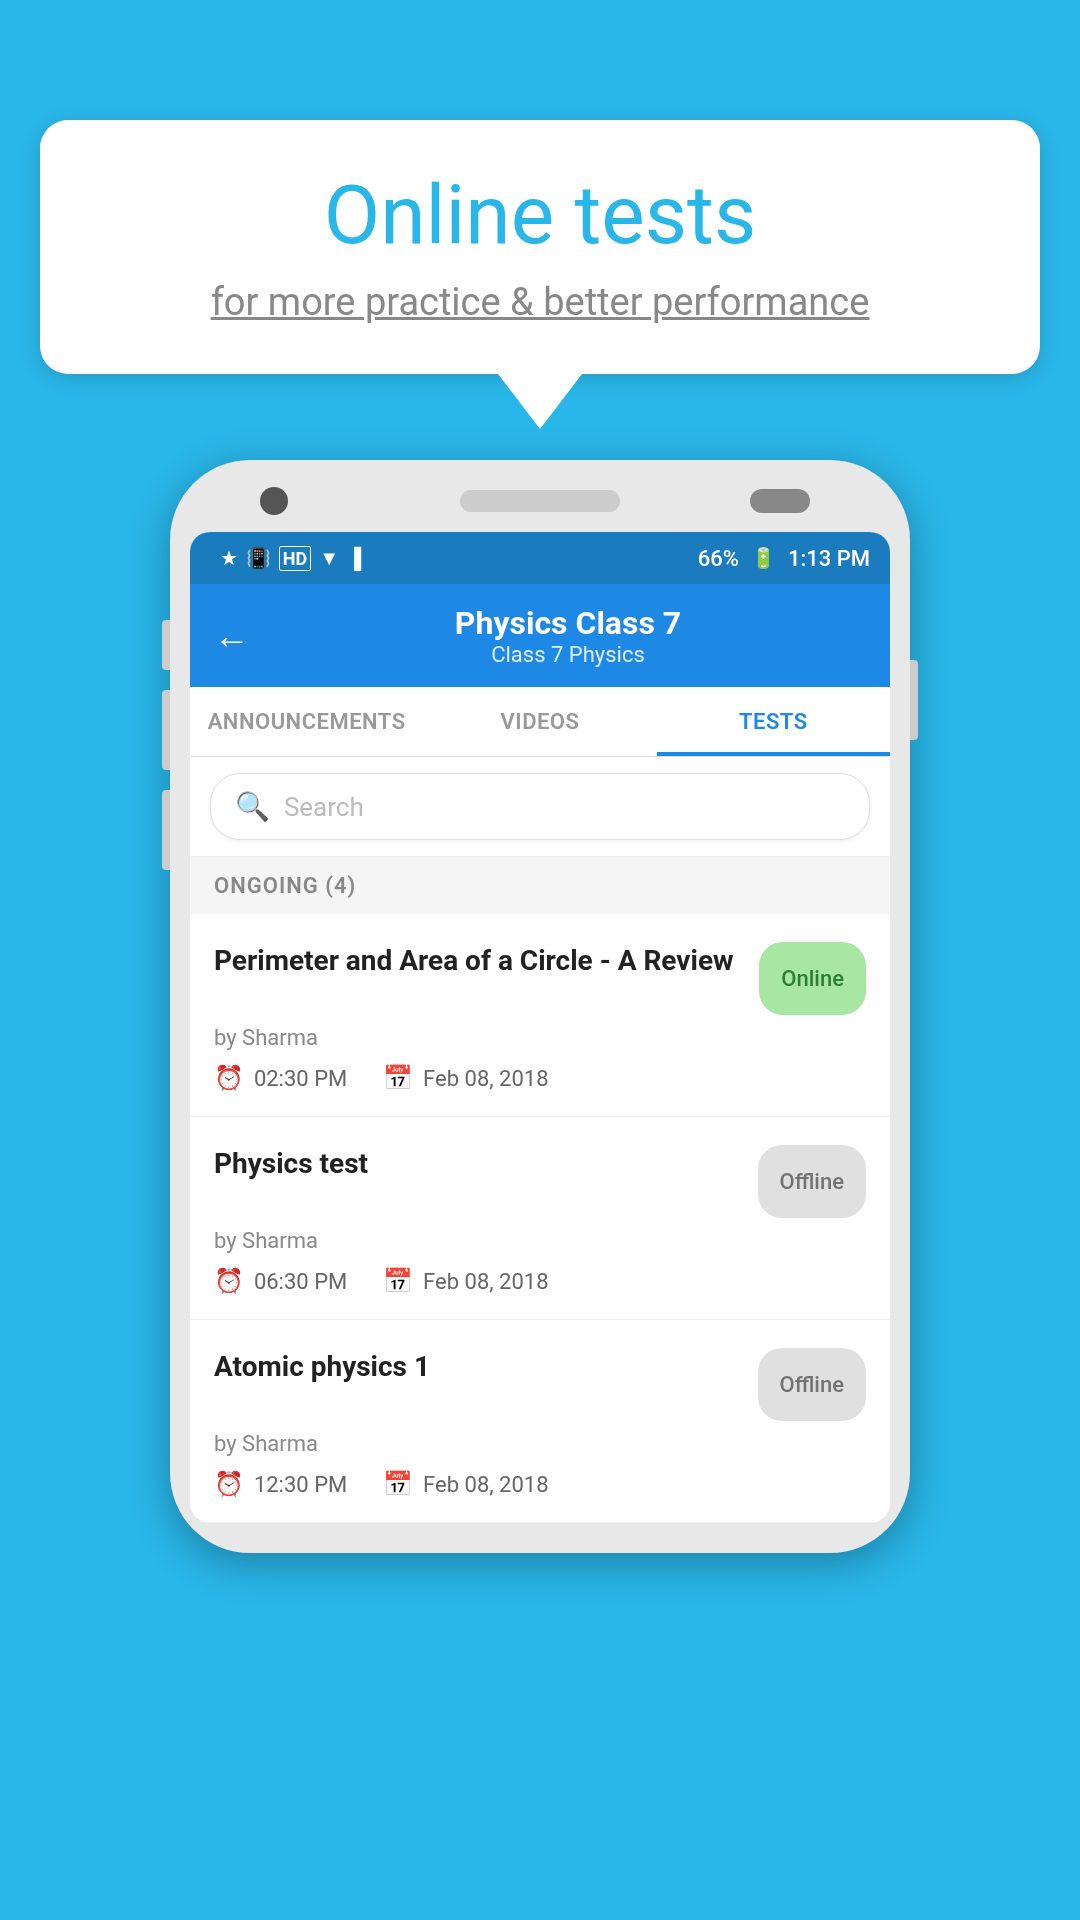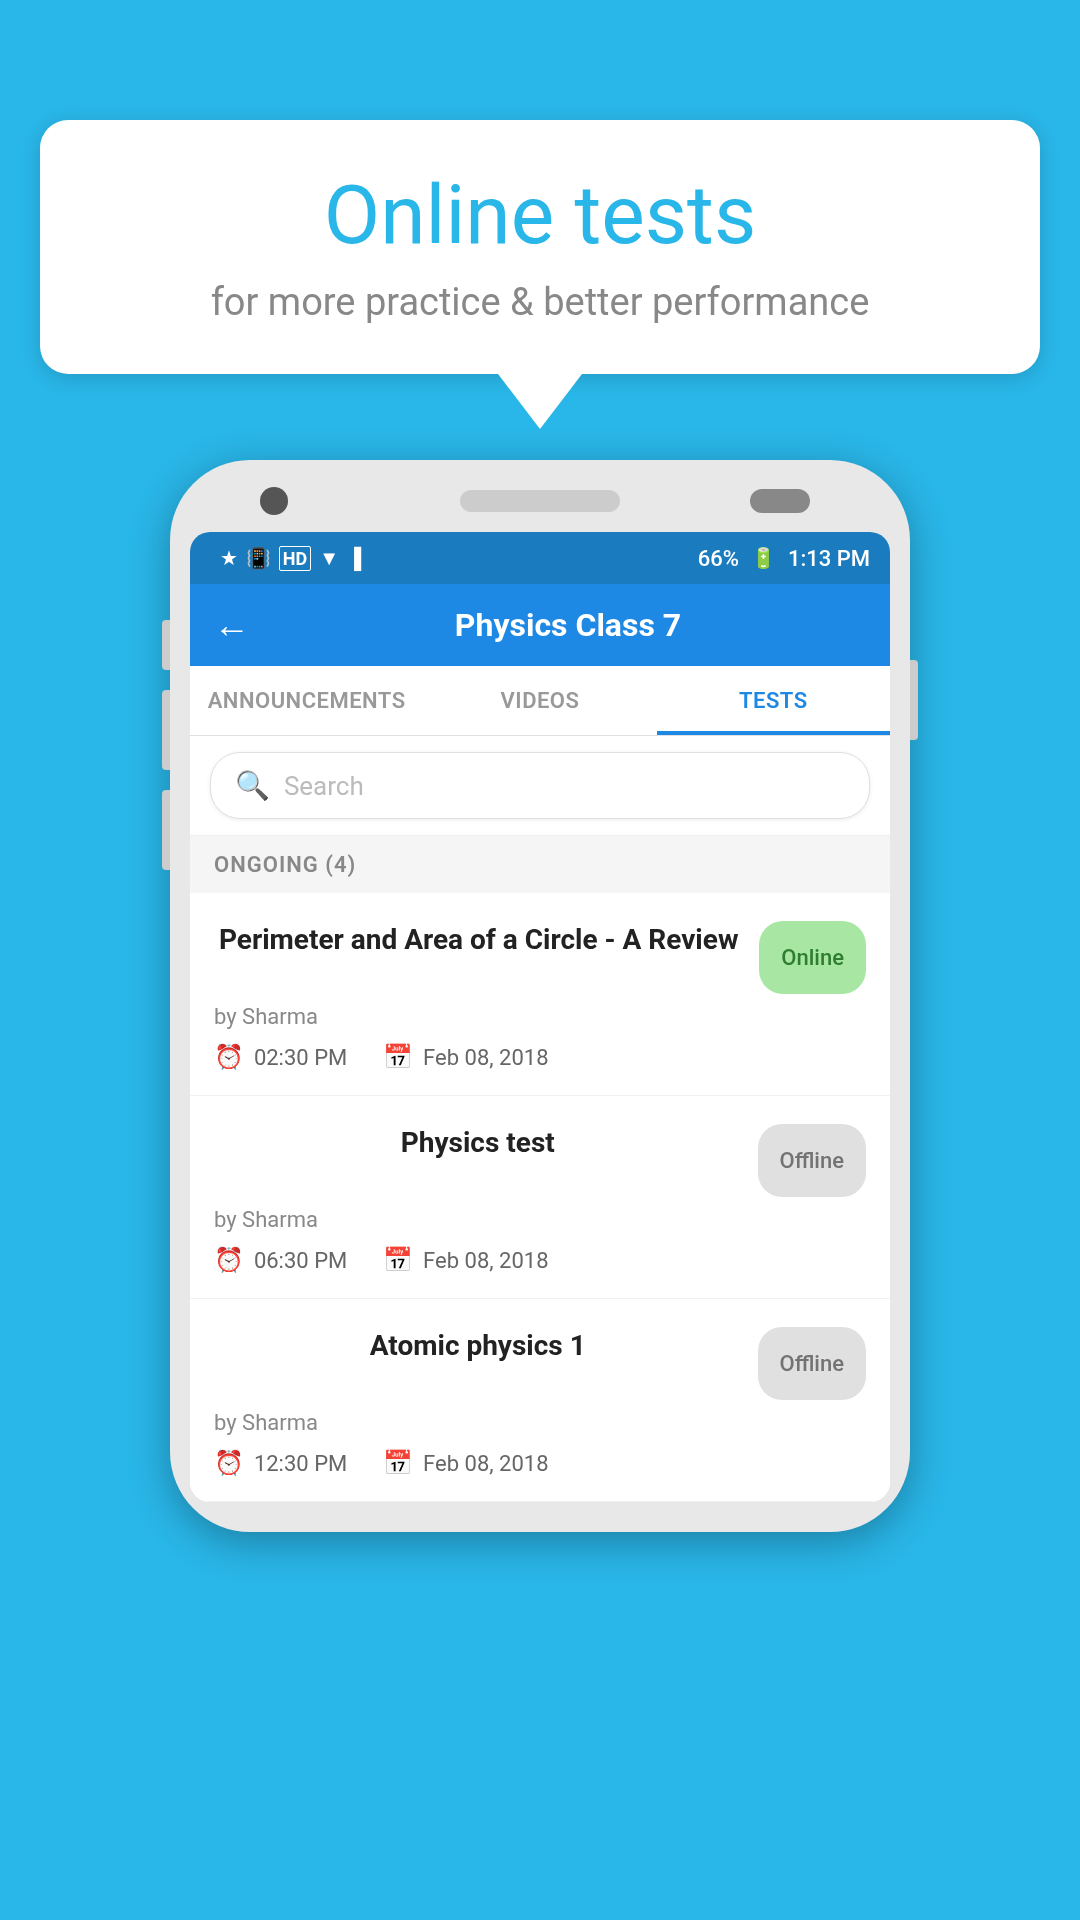--- a/index.html
+++ b/index.html
@@ -39,20 +39,21 @@
       font-weight: 400;
       color: #29b6e8;
       line-height: 1.1;
       margin-bottom: 20px;
     }
 
     .speech-bubble-subtitle {
       font-size: 38px;
       color: #888;
       font-weight: 400;
+      text-decoration: underline;
     }
 
     .speech-bubble-arrow {
       width: 0;
       height: 0;
       border-left: 42px solid transparent;
       border-right: 42px solid transparent;
       border-top: 55px solid white;
       margin-top: 0;
     }
@@ -260,21 +261,20 @@
       background: white;
       padding: 28px 24px 24px 24px;
       border-bottom: 1px solid #f0f0f0;
     }
 
     .test-item-header {
       display: flex;
       justify-content: space-between;
       align-items: flex-start;
       margin-bottom: 10px;
-      text-align: center;
     }
 
     .test-item-title {
       font-size: 28px;
       font-weight: 700;
       color: #222;
       flex: 1;
       padding-right: 16px;
       line-height: 1.35;
     }
@@ -400,20 +400,21 @@
         </div>
         <span class="status-text">66%</span>
         <span class="status-icon">🔋</span>
         <span class="status-text">1:13 PM</span>
       </div>
 
       <div class="app-header">
         <div class="back-arrow">←</div>
         <div class="header-title-group">
           <div class="header-main-title">Physics Class 7</div>
+          <div class="header-subtitle">Class 7   Physics</div>
         </div>
       </div>
 
       <div class="tabs-bar">
         <div class="tab">
           <span>ANNOUNCEMENTS</span>
         </div>
         <div class="tab">
           <span>VIDEOS</span>
         </div>

